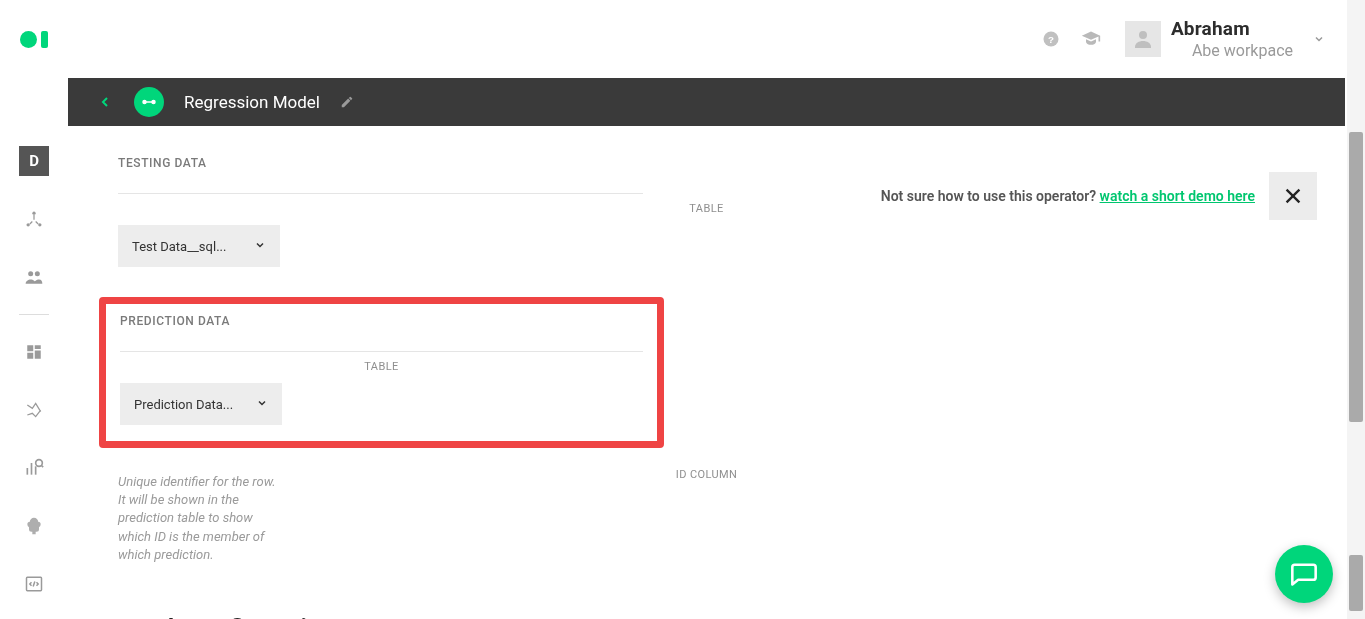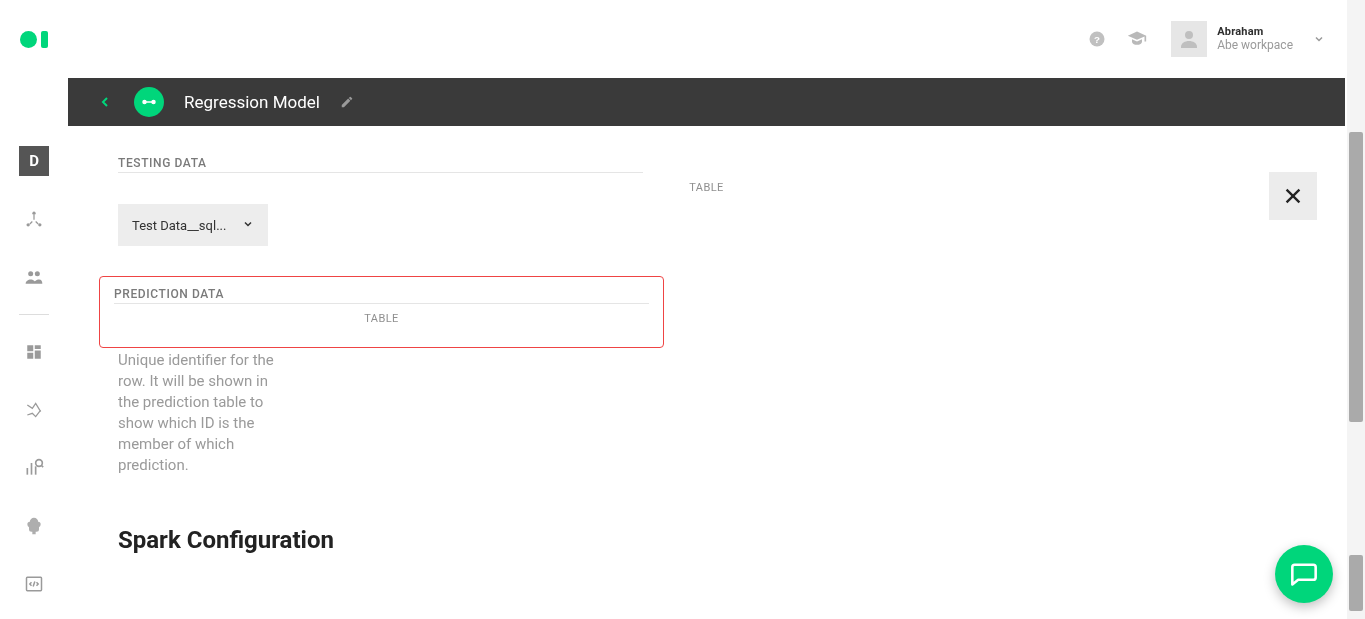--- a/index.html
+++ b/index.html
@@ -56,22 +56,22 @@
     height: 36px;
     background: #e6e6e6;
     display: flex;
     align-items: center;
     justify-content: center;
     margin-left: 14px;
     margin-right: 10px;
   }
   .avatar svg { fill: #bfbfbf; }
   .user-block { display: flex; flex-direction: column; line-height: 1.2; }
-  .user-name { font-size: 11px; font-weight: 700; color: #2d2d2d; letter-spacing: .2px;}
-  .user-workspace { font-size: 12px; color: #9a9a9a; }
+  .user-name { font-size: 19px; font-weight: 700; color: #2d2d2d; letter-spacing: .2px;}
+  .user-workspace { font-size: 16px; color: #9a9a9a; margin-left: 21px; }
   .user-chevron { margin-left: 20px; color: #9a9a9a; }
 
   
   .darkbar {
     position: absolute;
     top: 78px;
     left: 68px;
     right: 20px;
     height: 48px;
     background: #3a3a3a;
@@ -153,63 +153,64 @@
     overflow: hidden;
     padding: 30px 50px;
   }
 
   .section-title {
     font-size: 12px;
     color: #7a7a7a;
     letter-spacing: .6px;
     font-weight: 500;
     border-bottom: 1px solid #e5e5e5;
-    padding-bottom: 2px;
+    padding-bottom: 23px;
     width: 525px;
     margin-bottom: 8px;
   }
   .field-label {
     font-size: 11px;
     color: #8f8f8f;
     letter-spacing: .4px;
     margin-bottom: 10px;
     text-align: center;
   }
   .dropdown {
-    width: 150px;
+    width: 162px;
     height: 42px;
     background: #ededed;
     display: flex;
     align-items: center;
     justify-content: space-between;
     padding: 0 14px;
     font-size: 13px;
     color: #333;
     margin-bottom: 30px;
     cursor: pointer;
   }
   .dropdown .chev { color:#333; }
 
   .yellow-box {
-    border: 1px solid #ef4444;
+    border: 7px solid #ef4444;
     border-radius: 4px;
     padding: 10px 14px 12px;
     margin-left: -19px;
     width: 565px;
     margin-bottom: 20px;
   }
   .yellow-box .section-title { width: auto; }
   .yellow-box .dropdown { margin-bottom: 4px; }
 
   .help-text {
-    font-size: 15px;
+    font-size: 13px;
     color: #9a9a9a;
     line-height: 1.4;
     width: 160px;
     margin-top: -18px;
+    font-style: italic;
   }
 
   .big-heading-cut {
     font-size: 24px;
     font-weight: 700;
     color: #222;
     margin-top: 50px;
     position: relative;
   }
 
@@ -408,28 +409,40 @@
     <span class="chev">
       <svg width="12" height="12" viewBox="0 0 24 24" fill="none" stroke="currentColor" stroke-width="3">
           <polyline points="6 9 12 15 18 9"></polyline>
         </svg>
     </span>
   </div>
 
   <div class="yellow-box">
     <div class="section-title">PREDICTION DATA</div>
     <div class="field-label">TABLE</div>
-  </div>
-
+    <div class="dropdown">
+      <span>Prediction Data...</span>
+      <span class="chev">
+        <svg width="12" height="12" viewBox="0 0 24 24" fill="none" stroke="currentColor" stroke-width="3">
+            <polyline points="6 9 12 15 18 9"></polyline>
+          </svg>
+      </span>
+    </div>
+  </div>
+
+  <div class="field-label">ID COLUMN</div>
   <div class="help-text">Unique identifier for the row. It will be shown in the prediction table to show which ID is the member of which prediction.</div>
 
   <div class="big-heading-cut">Spark Configuration</div>
 </div>
 
 <div class="help-banner">
+  <div class="help-text-line">
+    <span>Not sure how to use this operator? </span><span class="help-link">watch a short demo here</span>
+  </div>
   <div class="close-box">
     <svg width="22" height="22" viewBox="0 0 24 24" fill="none" stroke="#222" stroke-width="2.5">
         <line x1="5" y1="5" x2="19" y2="19"></line>
         <line x1="19" y1="5" x2="5" y2="19"></line>
       </svg>
   </div>
 </div>
 
 <div class="chat-bubble">
   <svg width="28" height="28" viewBox="0 0 24 24" fill="#fff">

